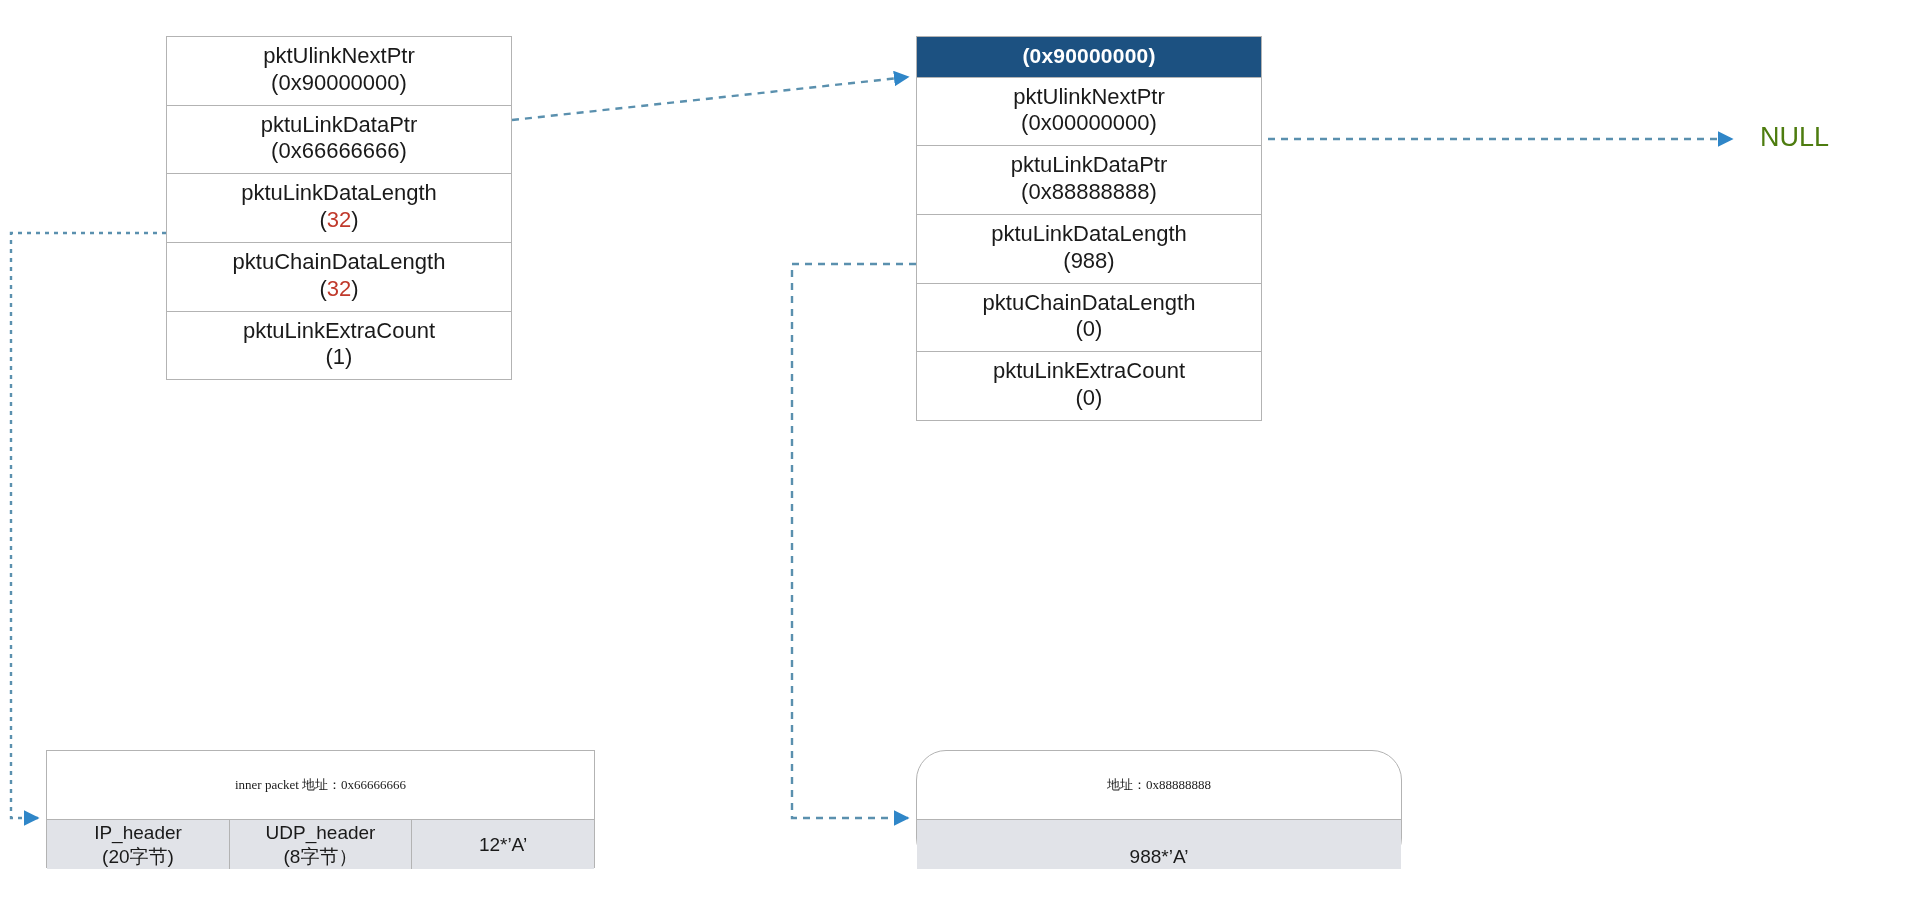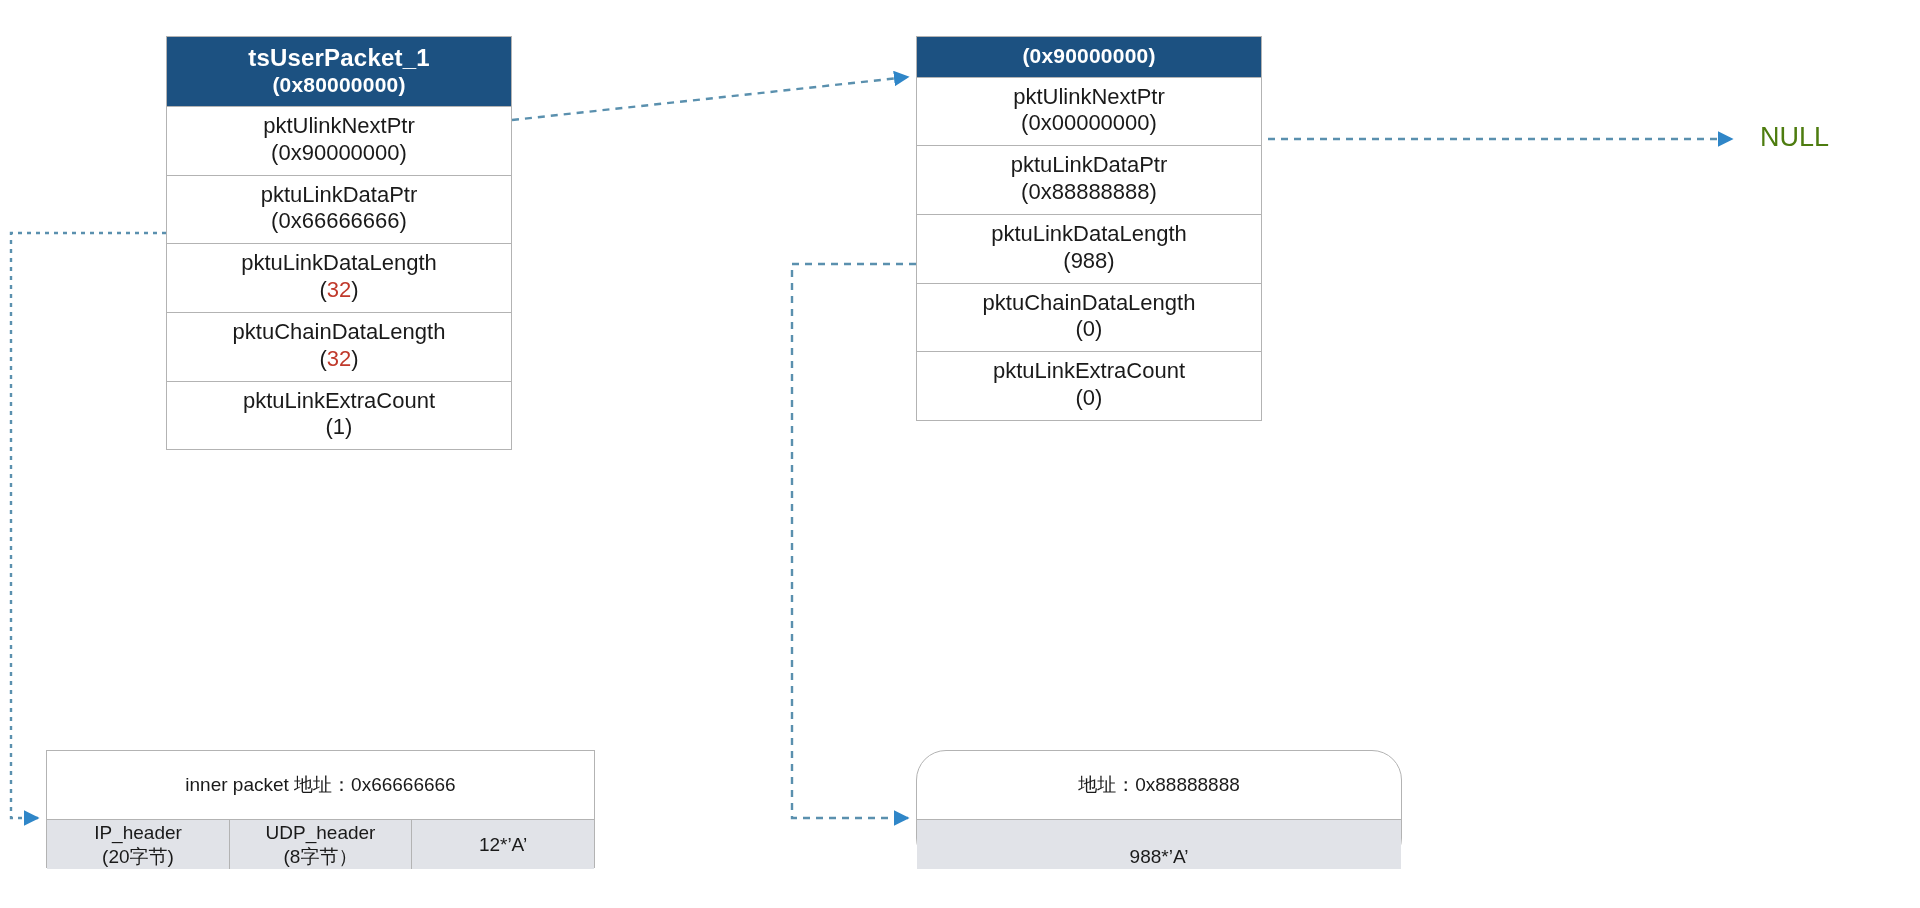--- a/index.html
+++ b/index.html
@@ -61,26 +61,27 @@
 
   
   .memblock {
     position: absolute;
     border: 1px solid #b3b3b3;
     box-sizing: border-box;
     background: #ffffff;
   }
   .memblock .addr-row {
     text-align: left;
-    font-size: 19px;
+    font-size: 13px;
     color: #1a1a1a;
     box-sizing: border-box;
     display: flex;
     align-items: center;
     justify-content: center;
+    font-family: Liberation Serif, serif;
   }
   .memblock .data-row {
     display: flex;
     border-top: 1px solid #b3b3b3;
     background: #e1e3e8;
     box-sizing: border-box;
   }
   .memblock .cell {
     box-sizing: border-box;
     border-left: 1px solid #b3b3b3;
@@ -119,24 +120,20 @@
     <path d="M 512 120 L 908 77" fill="none" stroke="#5a90ae" stroke-width="2.4" stroke-dasharray="7 6" marker-end="url(#arrowBlue)"></path>
 
     <path d="M 1268 139 L 1732 139" fill="none" stroke="#5a90ae" stroke-width="2.4" stroke-dasharray="7 6" marker-end="url(#arrowBlue)"></path>
 
     <path d="M 166 233 L 11 233 L 11 818 L 38 818" fill="none" stroke="#5a90ae" stroke-width="2.4" stroke-dasharray="4 5" marker-end="url(#arrowBlue)"></path>
 
     <path d="M 916 264 L 792 264 L 792 818 L 908 818" fill="none" stroke="#5a90ae" stroke-width="2.4" stroke-dasharray="7 6" marker-end="url(#arrowBlue)"></path>
   </svg>
 
   <div class="struct" style="left:166px; top:36px; width:346px;">
-    <div class="hdr">
-      <div class="l1">tsUserPacket_1</div>
-      <div class="l2">(0x80000000)</div>
-    </div>
 
     <div class="row">
       <div>pktUlinkNextPtr</div>
       <span class="v">(0x90000000)</span>
     </div>
 
     <div class="row">
       <div>pktuLinkDataPtr</div>
       <span class="v">(0x66666666)</span>
     </div>

